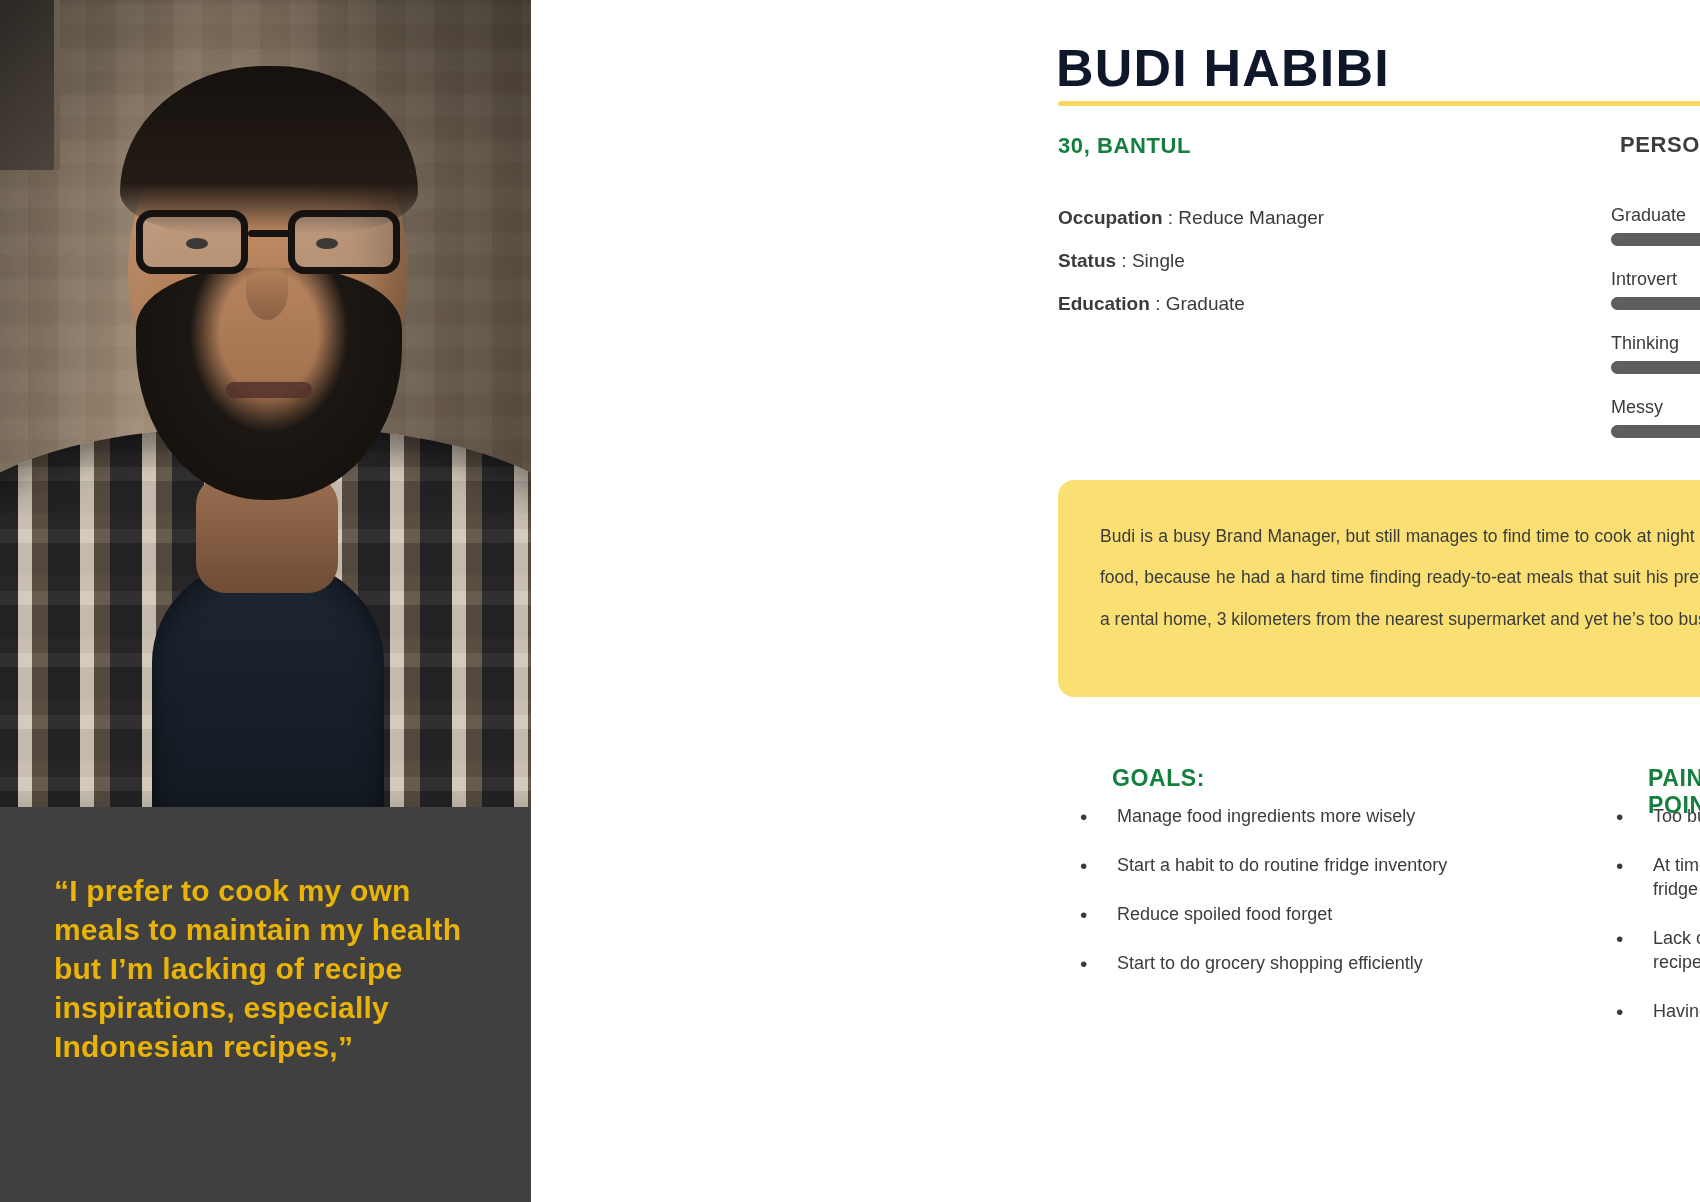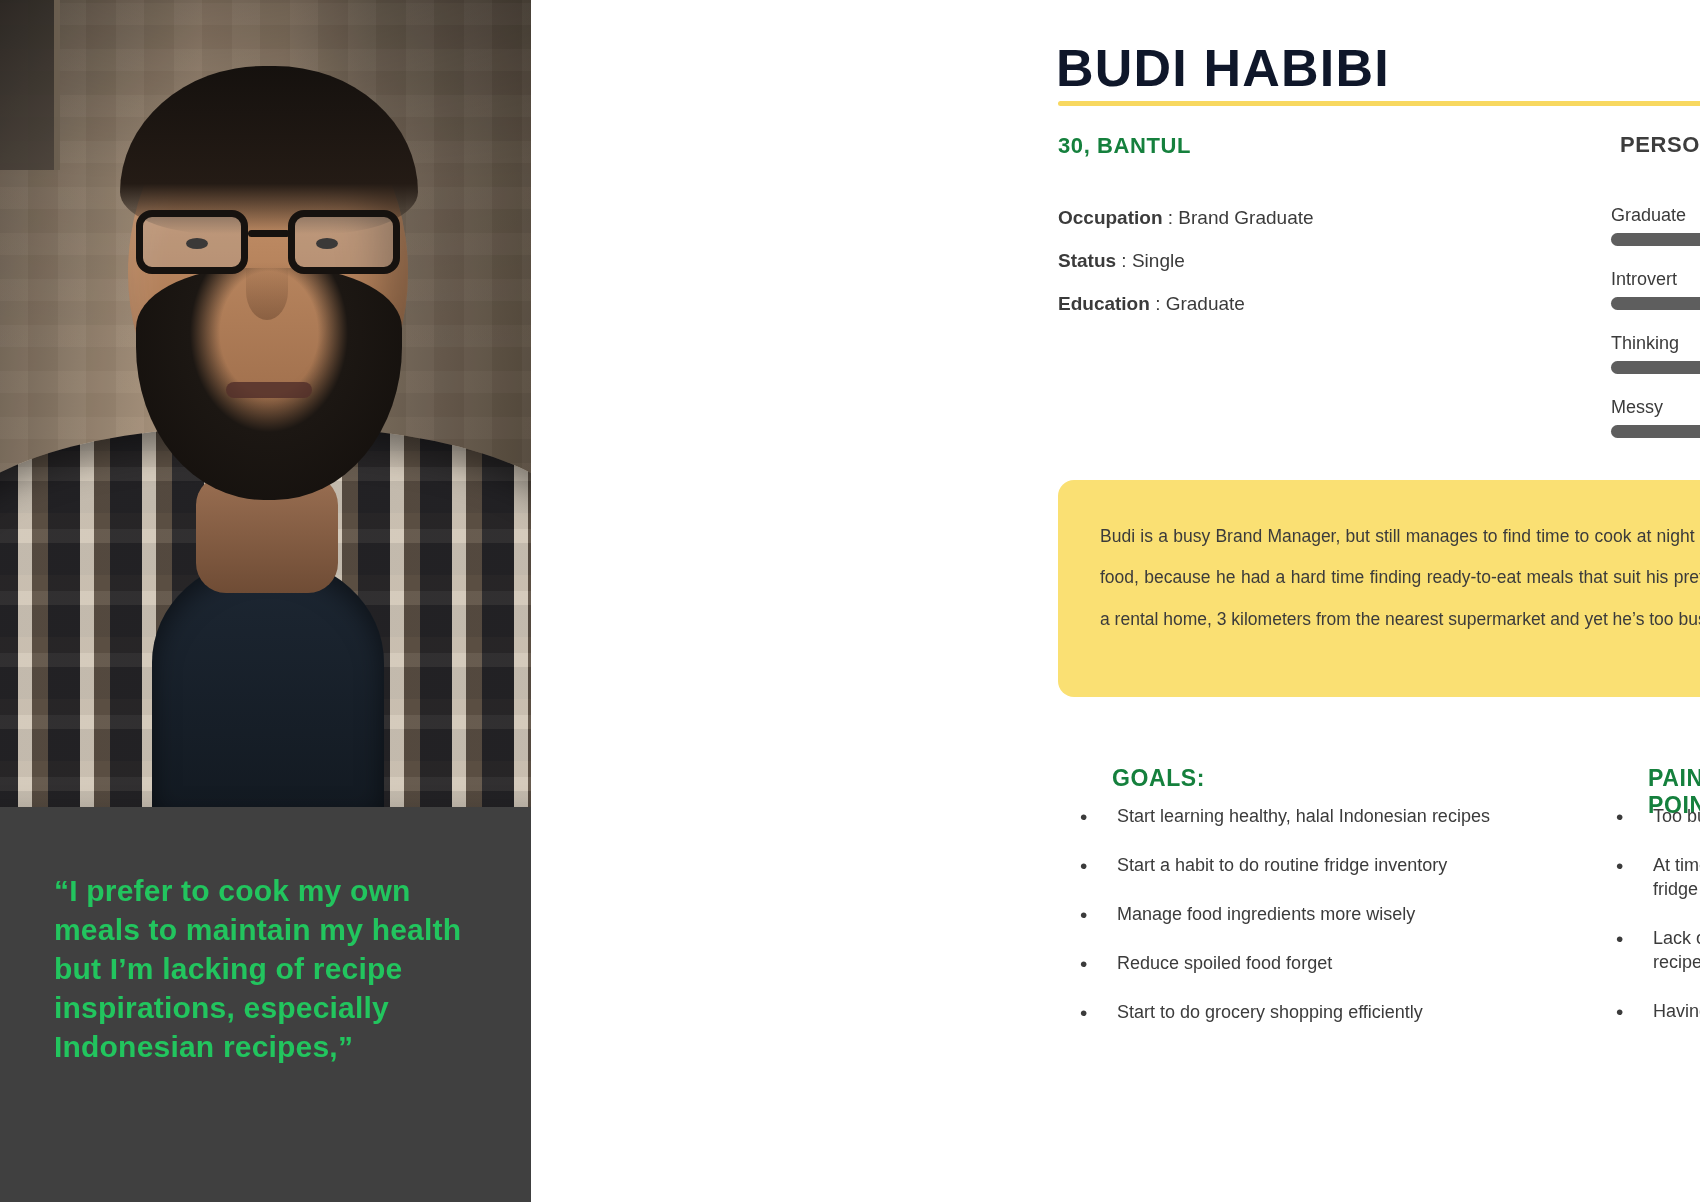--- a/index.html
+++ b/index.html
@@ -137,21 +137,21 @@
     background:#53302a; border-radius:10px; opacity:.85;
   }
 
   .quote-pane {
     width: 531px;
     height: 395px;
     background: #404040;
     padding: 64px 46px 0 54px;
   }
   .quote-text {
-    color: #22c55e;
+    color: #eab308;
     font-size: 30px;
     font-weight: bold;
     line-height: 1.30;
     letter-spacing: 0.2px;
   }
 
   
   .right-col {
     flex: 1 1 auto;
     position: relative;
@@ -291,21 +291,21 @@
 
   <div class="right-col">
 
     <div class="name-title">BUDI HABIBI</div>
     <div class="name-rule"></div>
     <div class="subtitle">30, BANTUL</div>
 
     <div class="facts">
       <div class="fact-row">
         <span class="k">Occupation</span>
-        <span class="v">: Brand Graduate</span>
+        <span class="v">: Reduce Manager</span>
       </div>
       <div class="fact-row">
         <span class="k">Status</span>
         <span class="v">: Single</span>
       </div>
       <div class="fact-row">
         <span class="k">Education</span>
         <span class="v">: Graduate</span>
       </div>
     </div>
@@ -355,23 +355,22 @@
       </div>
 
     </div>
 
     <div class="bio-box">
       <div class="bio-text">Budi is a busy Brand Manager, but still manages to find time to cook at night or weekend. He prefers to cook his own food, because he had a hard time finding ready-to-eat meals that suit his preference and healthy lifestyle. He lives in a rental home, 3 kilometers from the nearest supermarket and yet he’s too busy to do grocery shopping frequently.</div>
     </div>
 
     <div class="col-head goals-head">GOALS:</div>
     <ul class="bullet-list goals-list" id="goals-list">
-        <li>Start learning healthy, halal Indonesian recipes</li>
+        <li>Manage food ingredients more wisely</li>
         <li>Start a habit to do routine fridge inventory</li>
-        <li>Manage food ingredients more wisely</li>
         <li>Reduce spoiled food forget</li>
         <li>Start to do grocery shopping efficiently</li>
       </ul>
 
     <div class="col-head pains-head">PAIN POINTS:</div>
     <ul class="bullet-list pains-list" id="pains-list">
         <li>Too busy to do grocery shopping frequently</li>
         <li>At times forget what ingredients he still had on the fridge or pantry</li>
         <li>Lack of inspirations of healthy, halal Indonesian recipes</li>
         <li>Having hard time to manage fresh vegetables</li>

